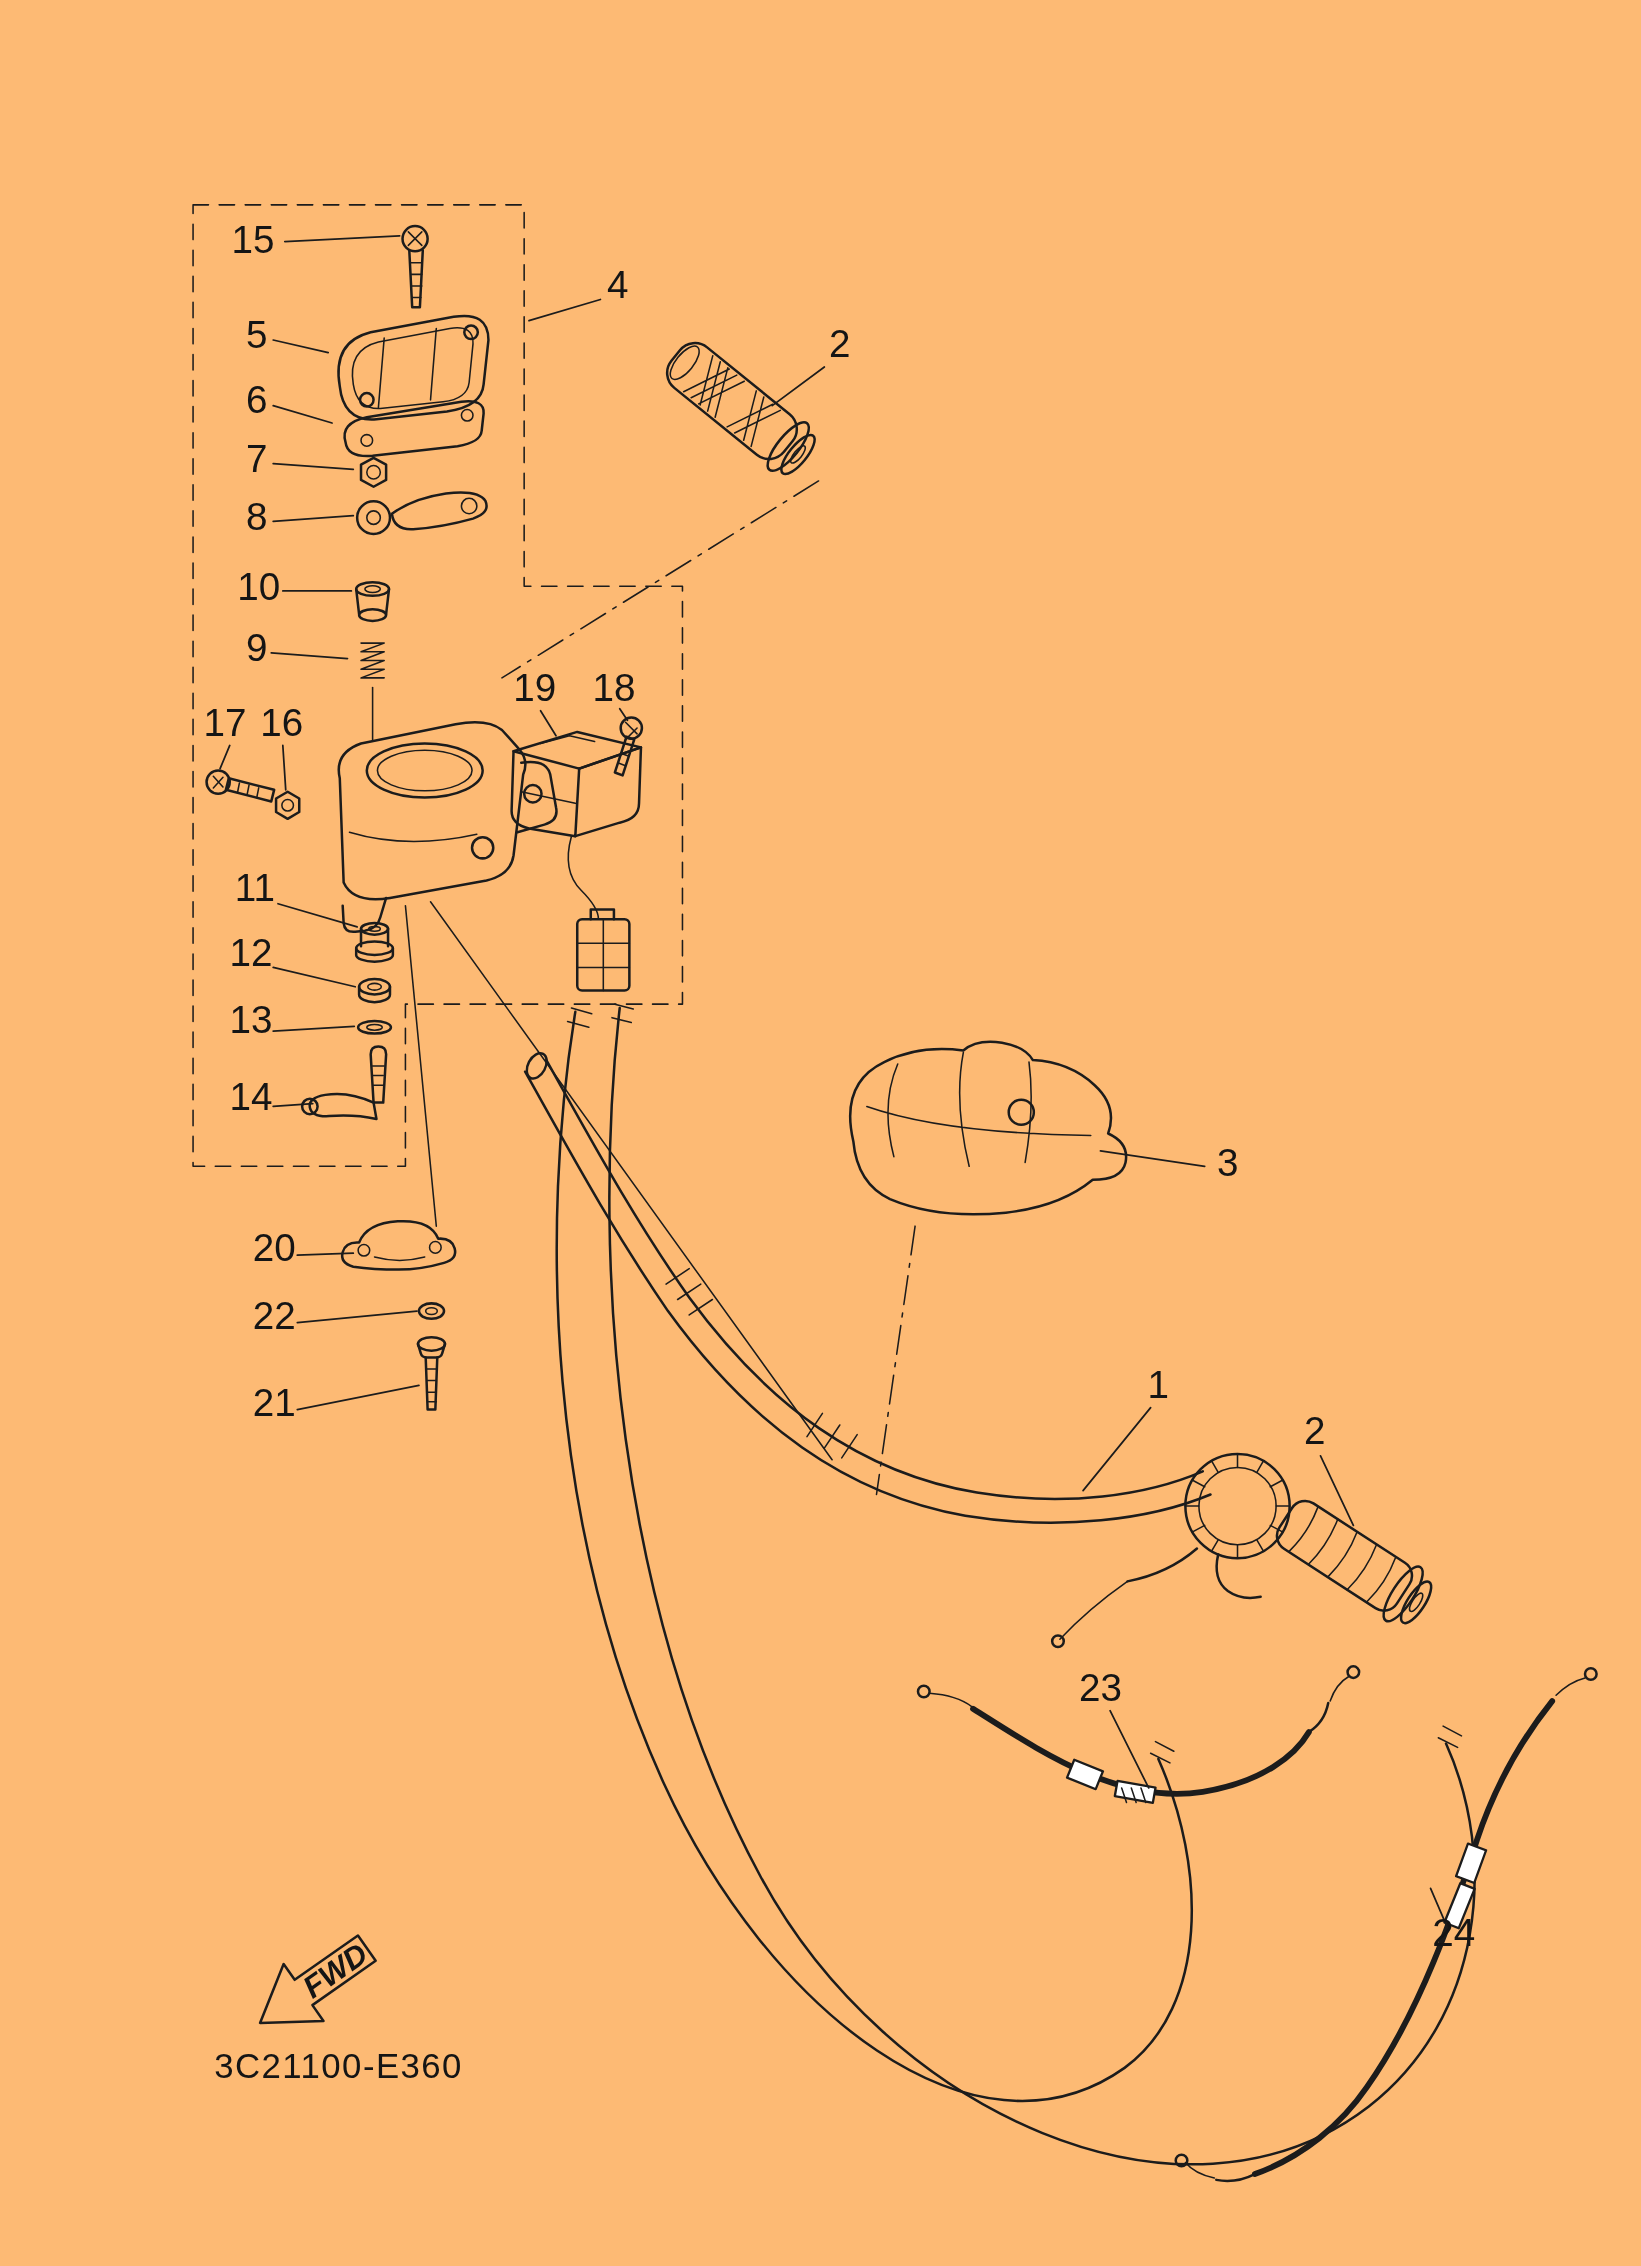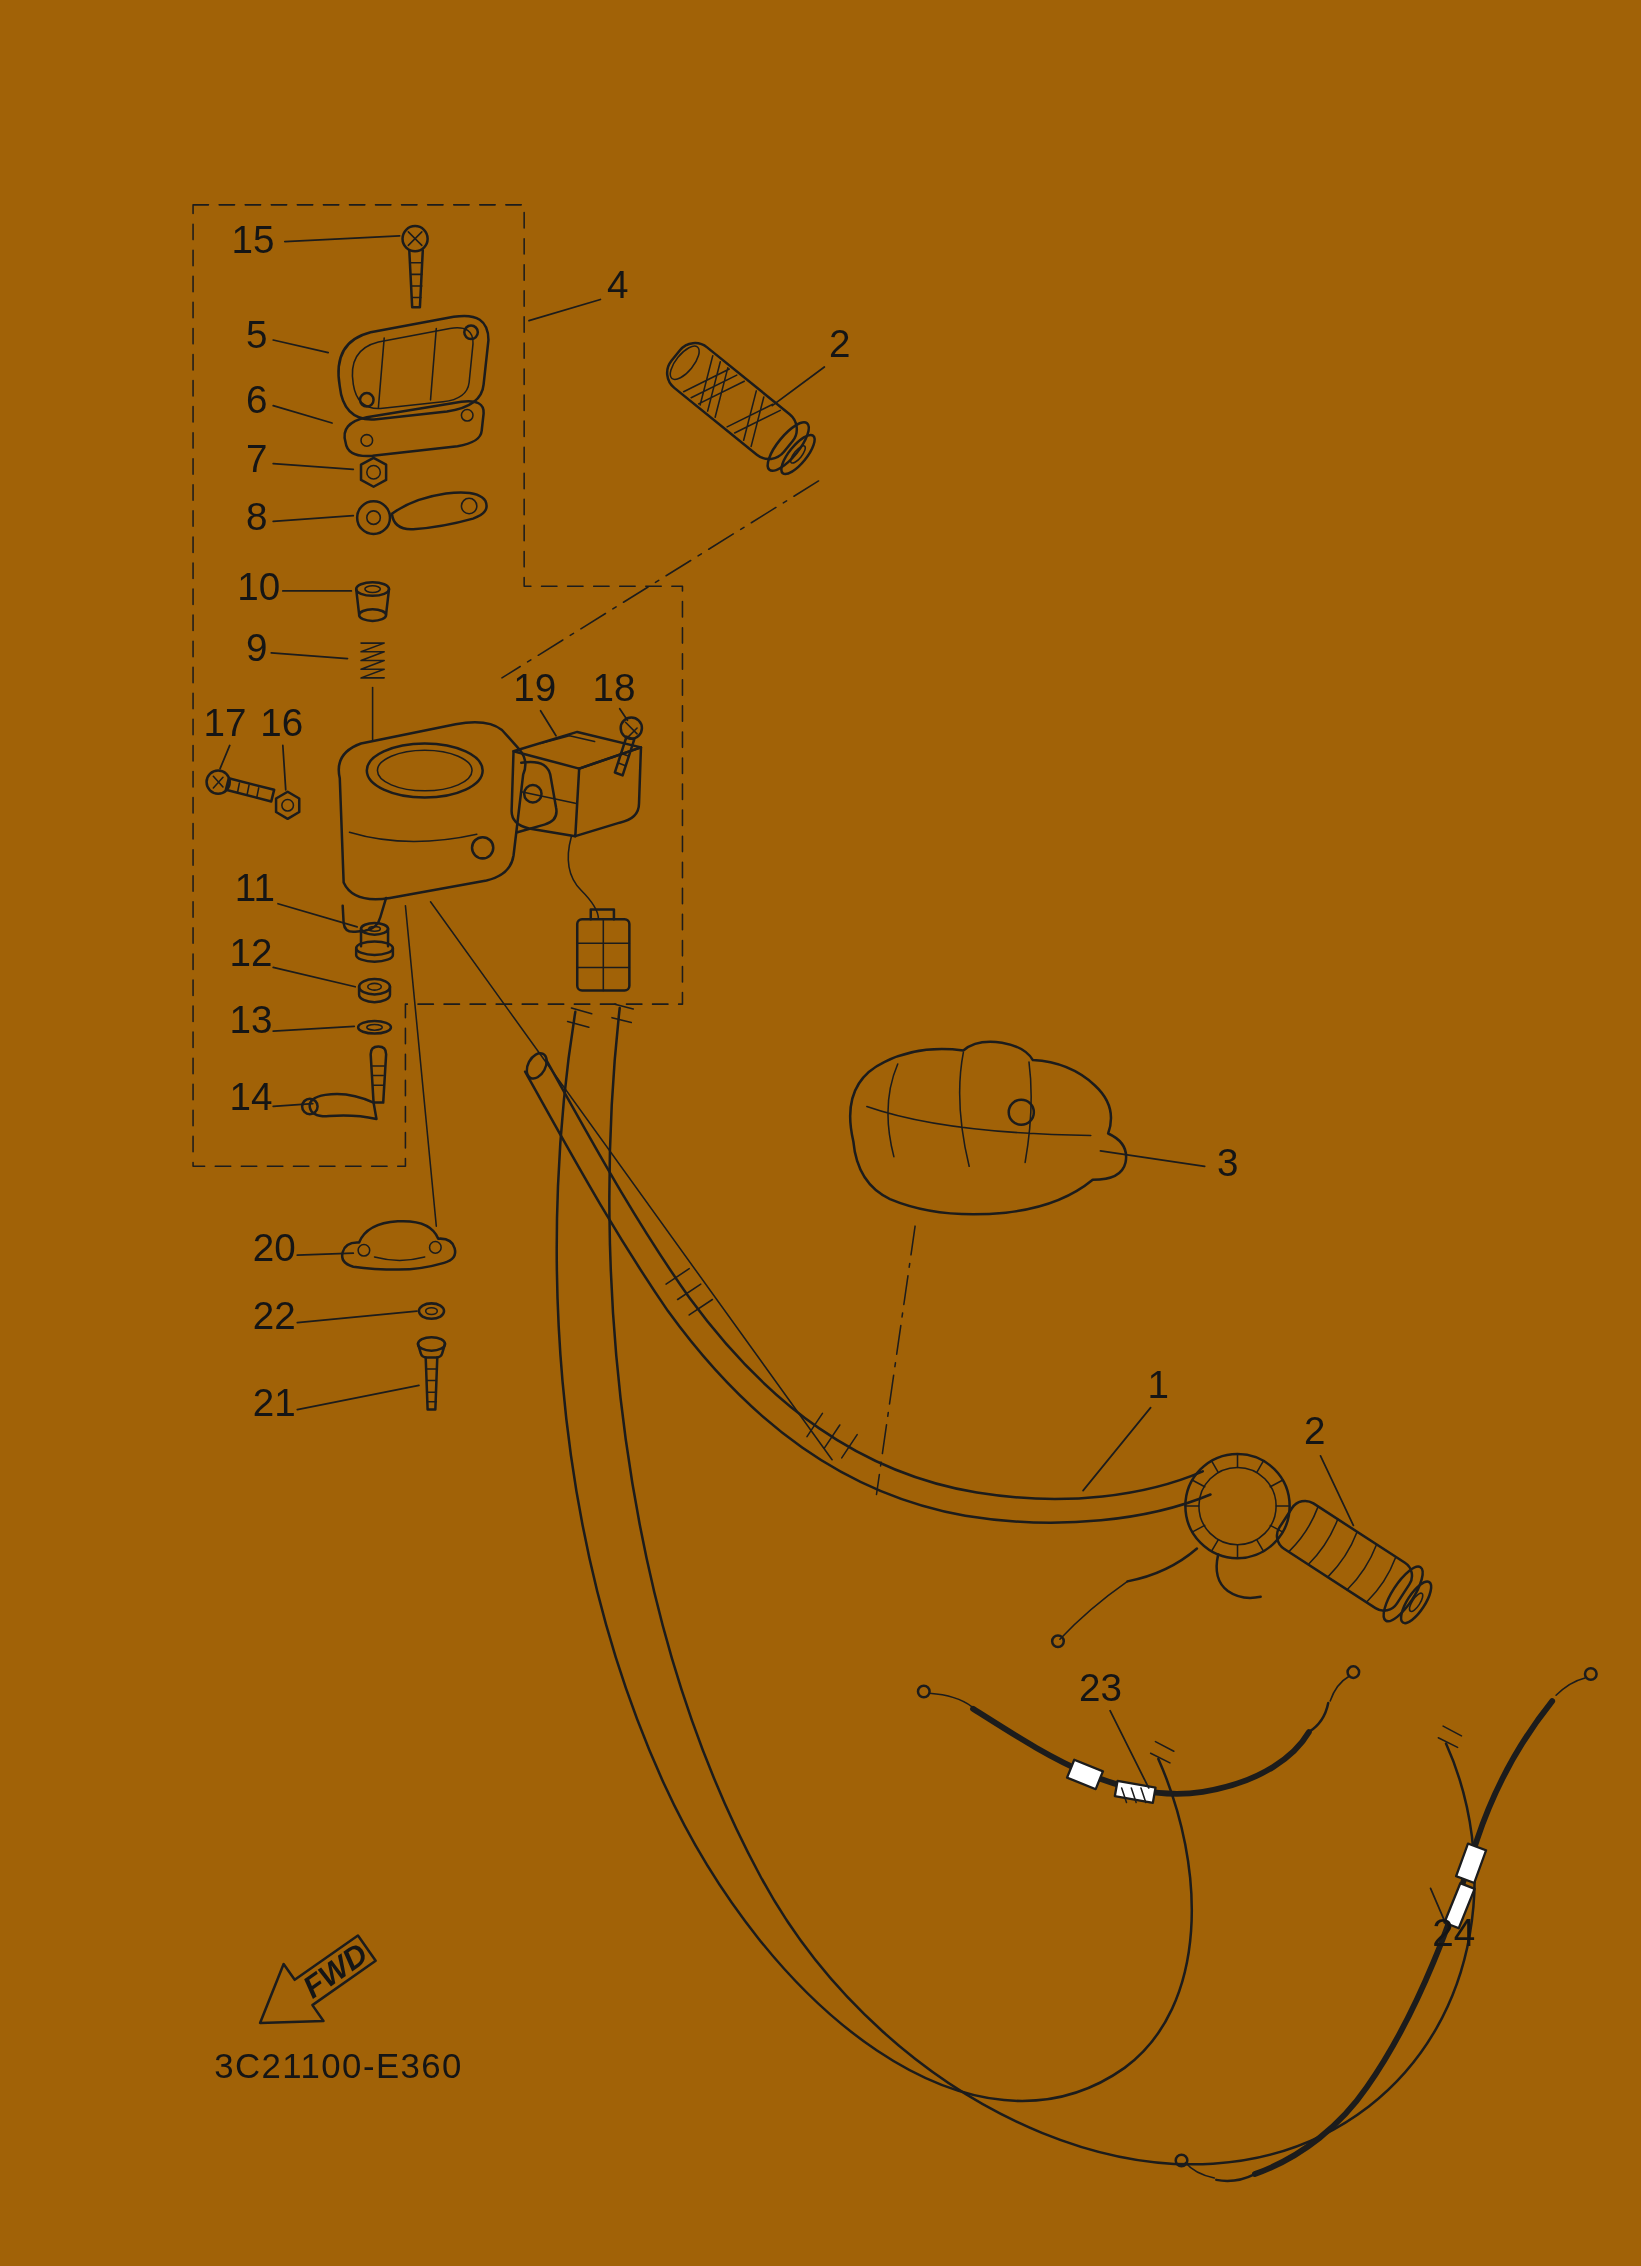--- a/index.html
+++ b/index.html
@@ -1,16 +1,16 @@
 <!DOCTYPE html>
 <html><head>
 <meta charset="utf-8">
 <style>
   html,body{margin:0;padding:0;background:#ffffff}
-  .page{width:1641px;height:2266px;background:#a16207;position:relative;overflow:hidden}
+  .page{width:1641px;height:2266px;background:#fdba74;position:relative;overflow:hidden}
   svg{display:block}
   .ln{fill:none;stroke:#1c1c1c;stroke-width:2.6;stroke-linecap:round;stroke-linejoin:round}
   .lt{fill:none;stroke:#1c1c1c;stroke-width:1.6;stroke-linecap:round;stroke-linejoin:round}
   .lw{fill:#ffffff;stroke:#1c1c1c;stroke-width:2.4;stroke-linejoin:round}
   .cable{fill:none;stroke:#1c1c1c;stroke-width:6;stroke-linecap:round}
   .dash{stroke-dasharray:16 11}
   .ddot{stroke-dasharray:30 9 4 9}
   .leader{fill:none;stroke:#1c1c1c;stroke-width:1.8;stroke-linecap:round}
   .callout{font:400 40px "Liberation Sans",sans-serif;fill:#151515}
   .codefont{font:400 36px "Liberation Sans",sans-serif;fill:#151515;letter-spacing:1.5px}

